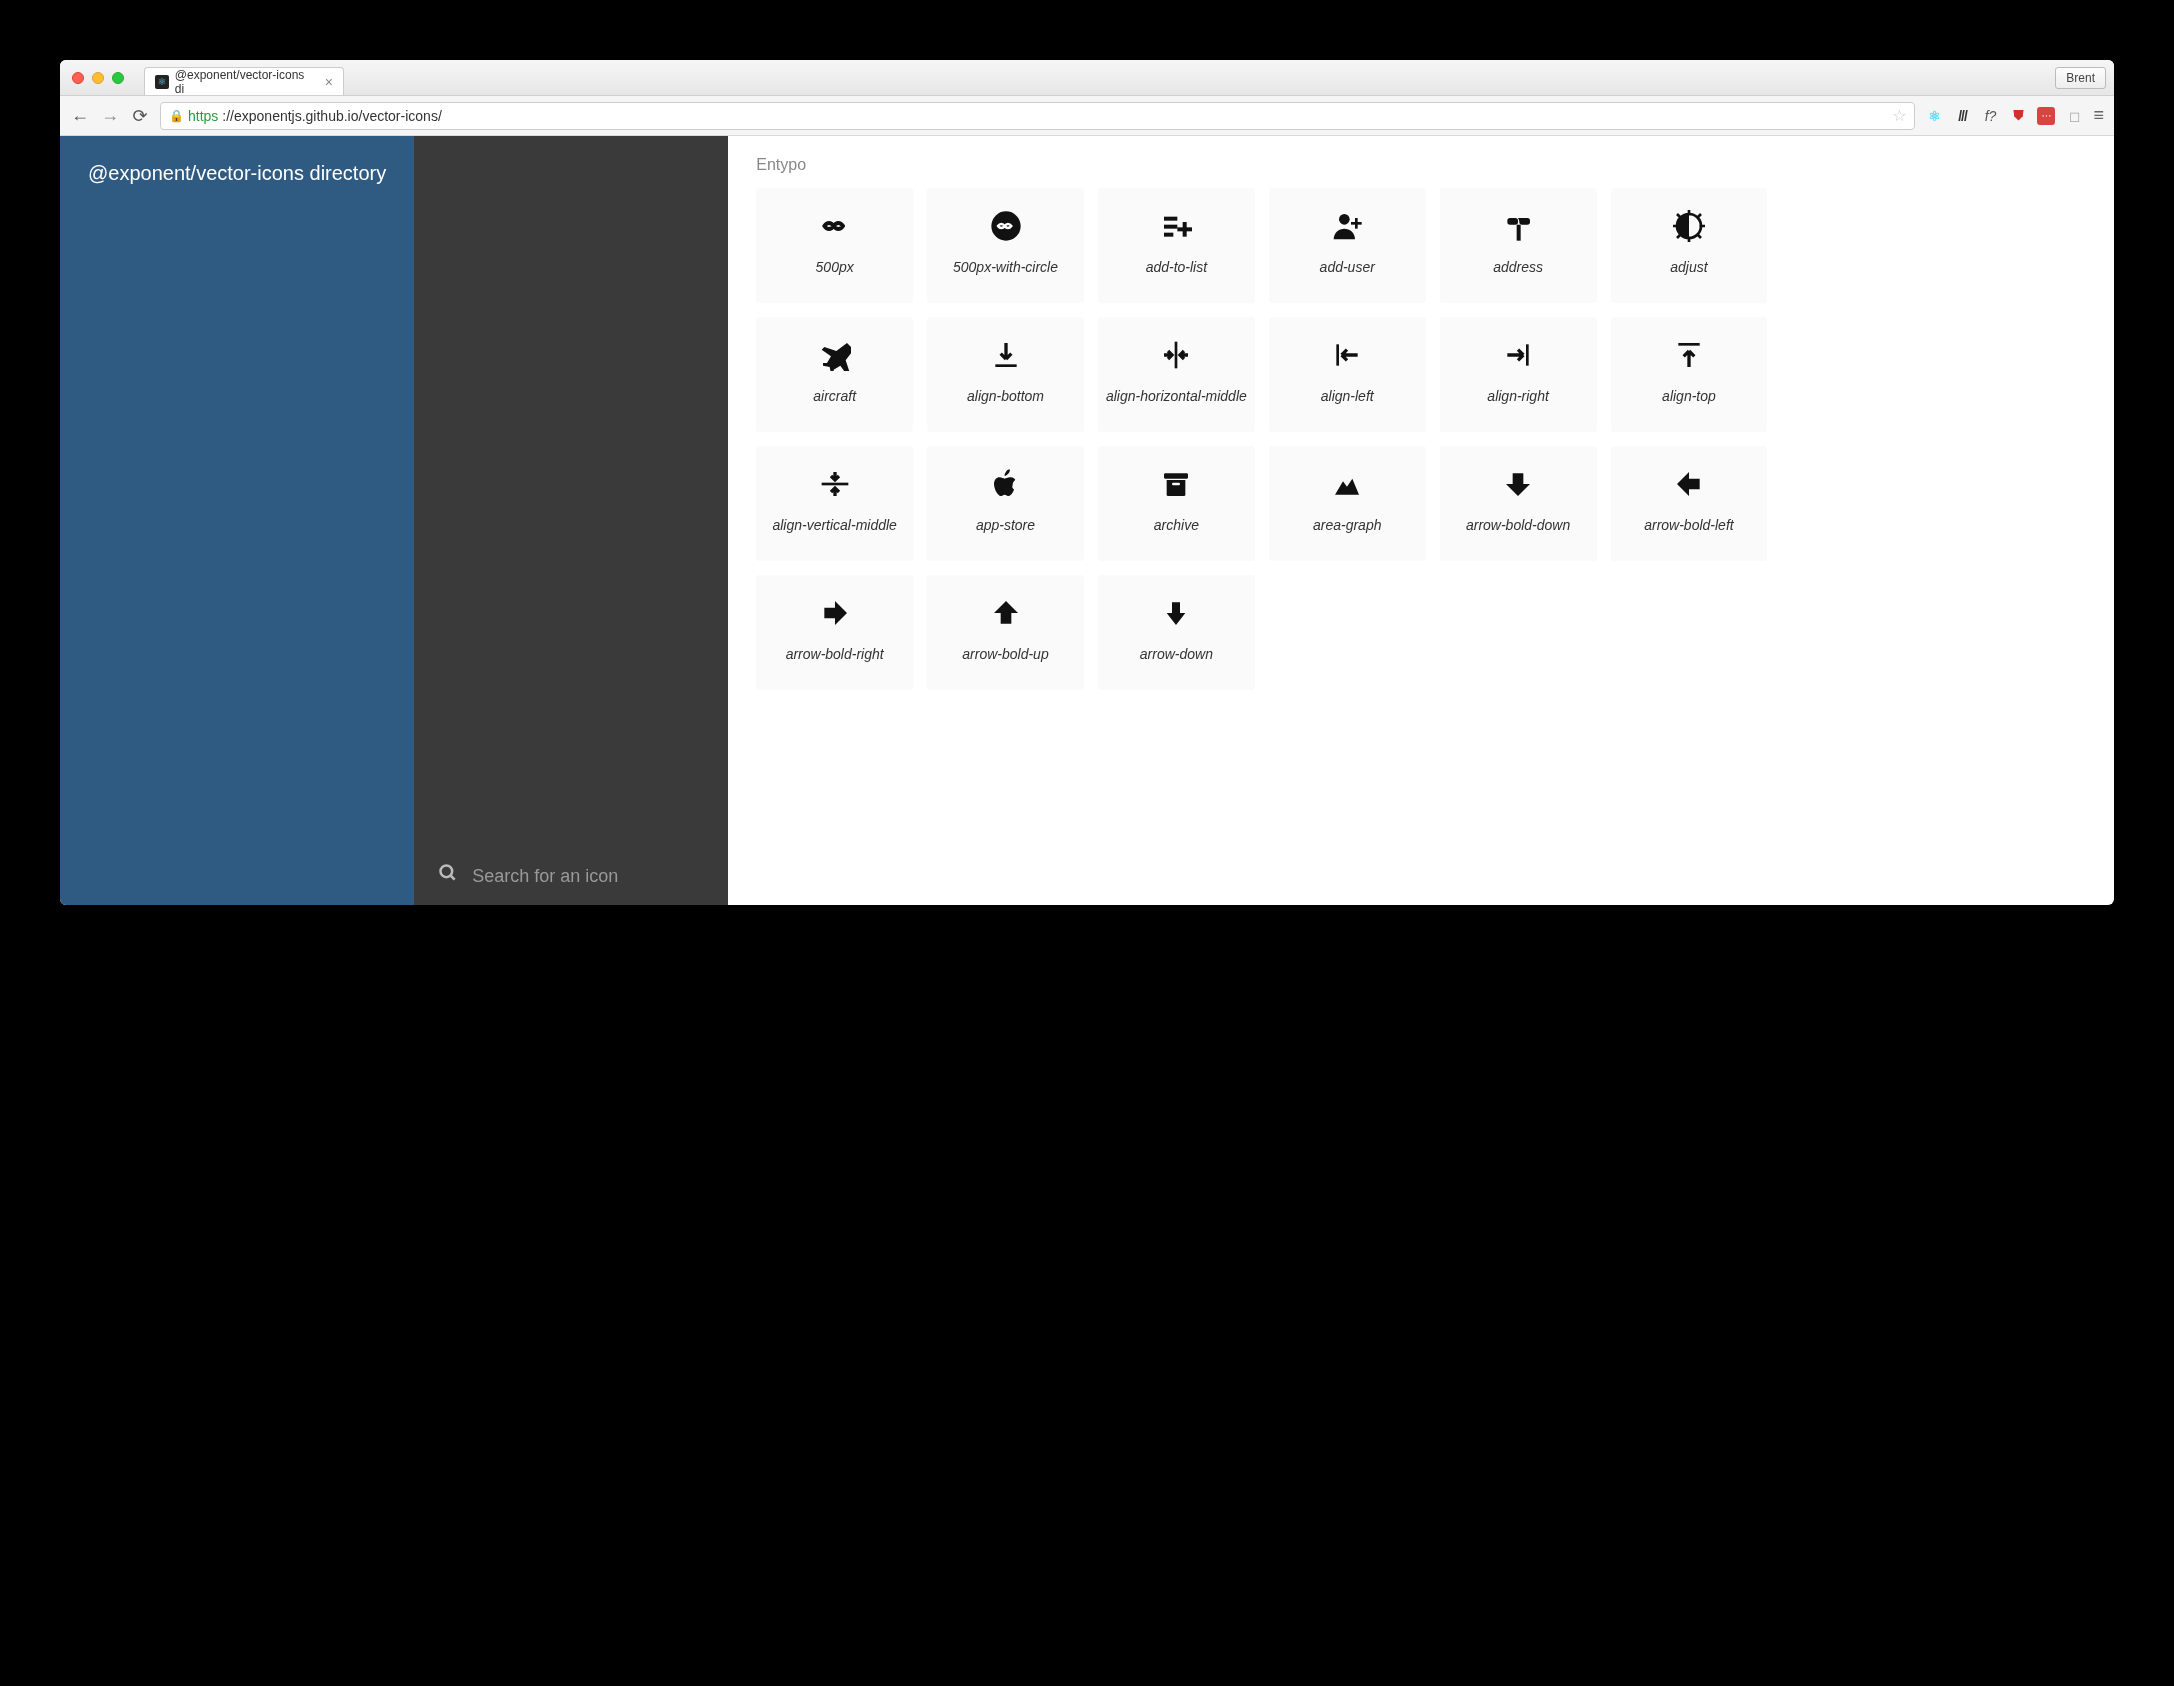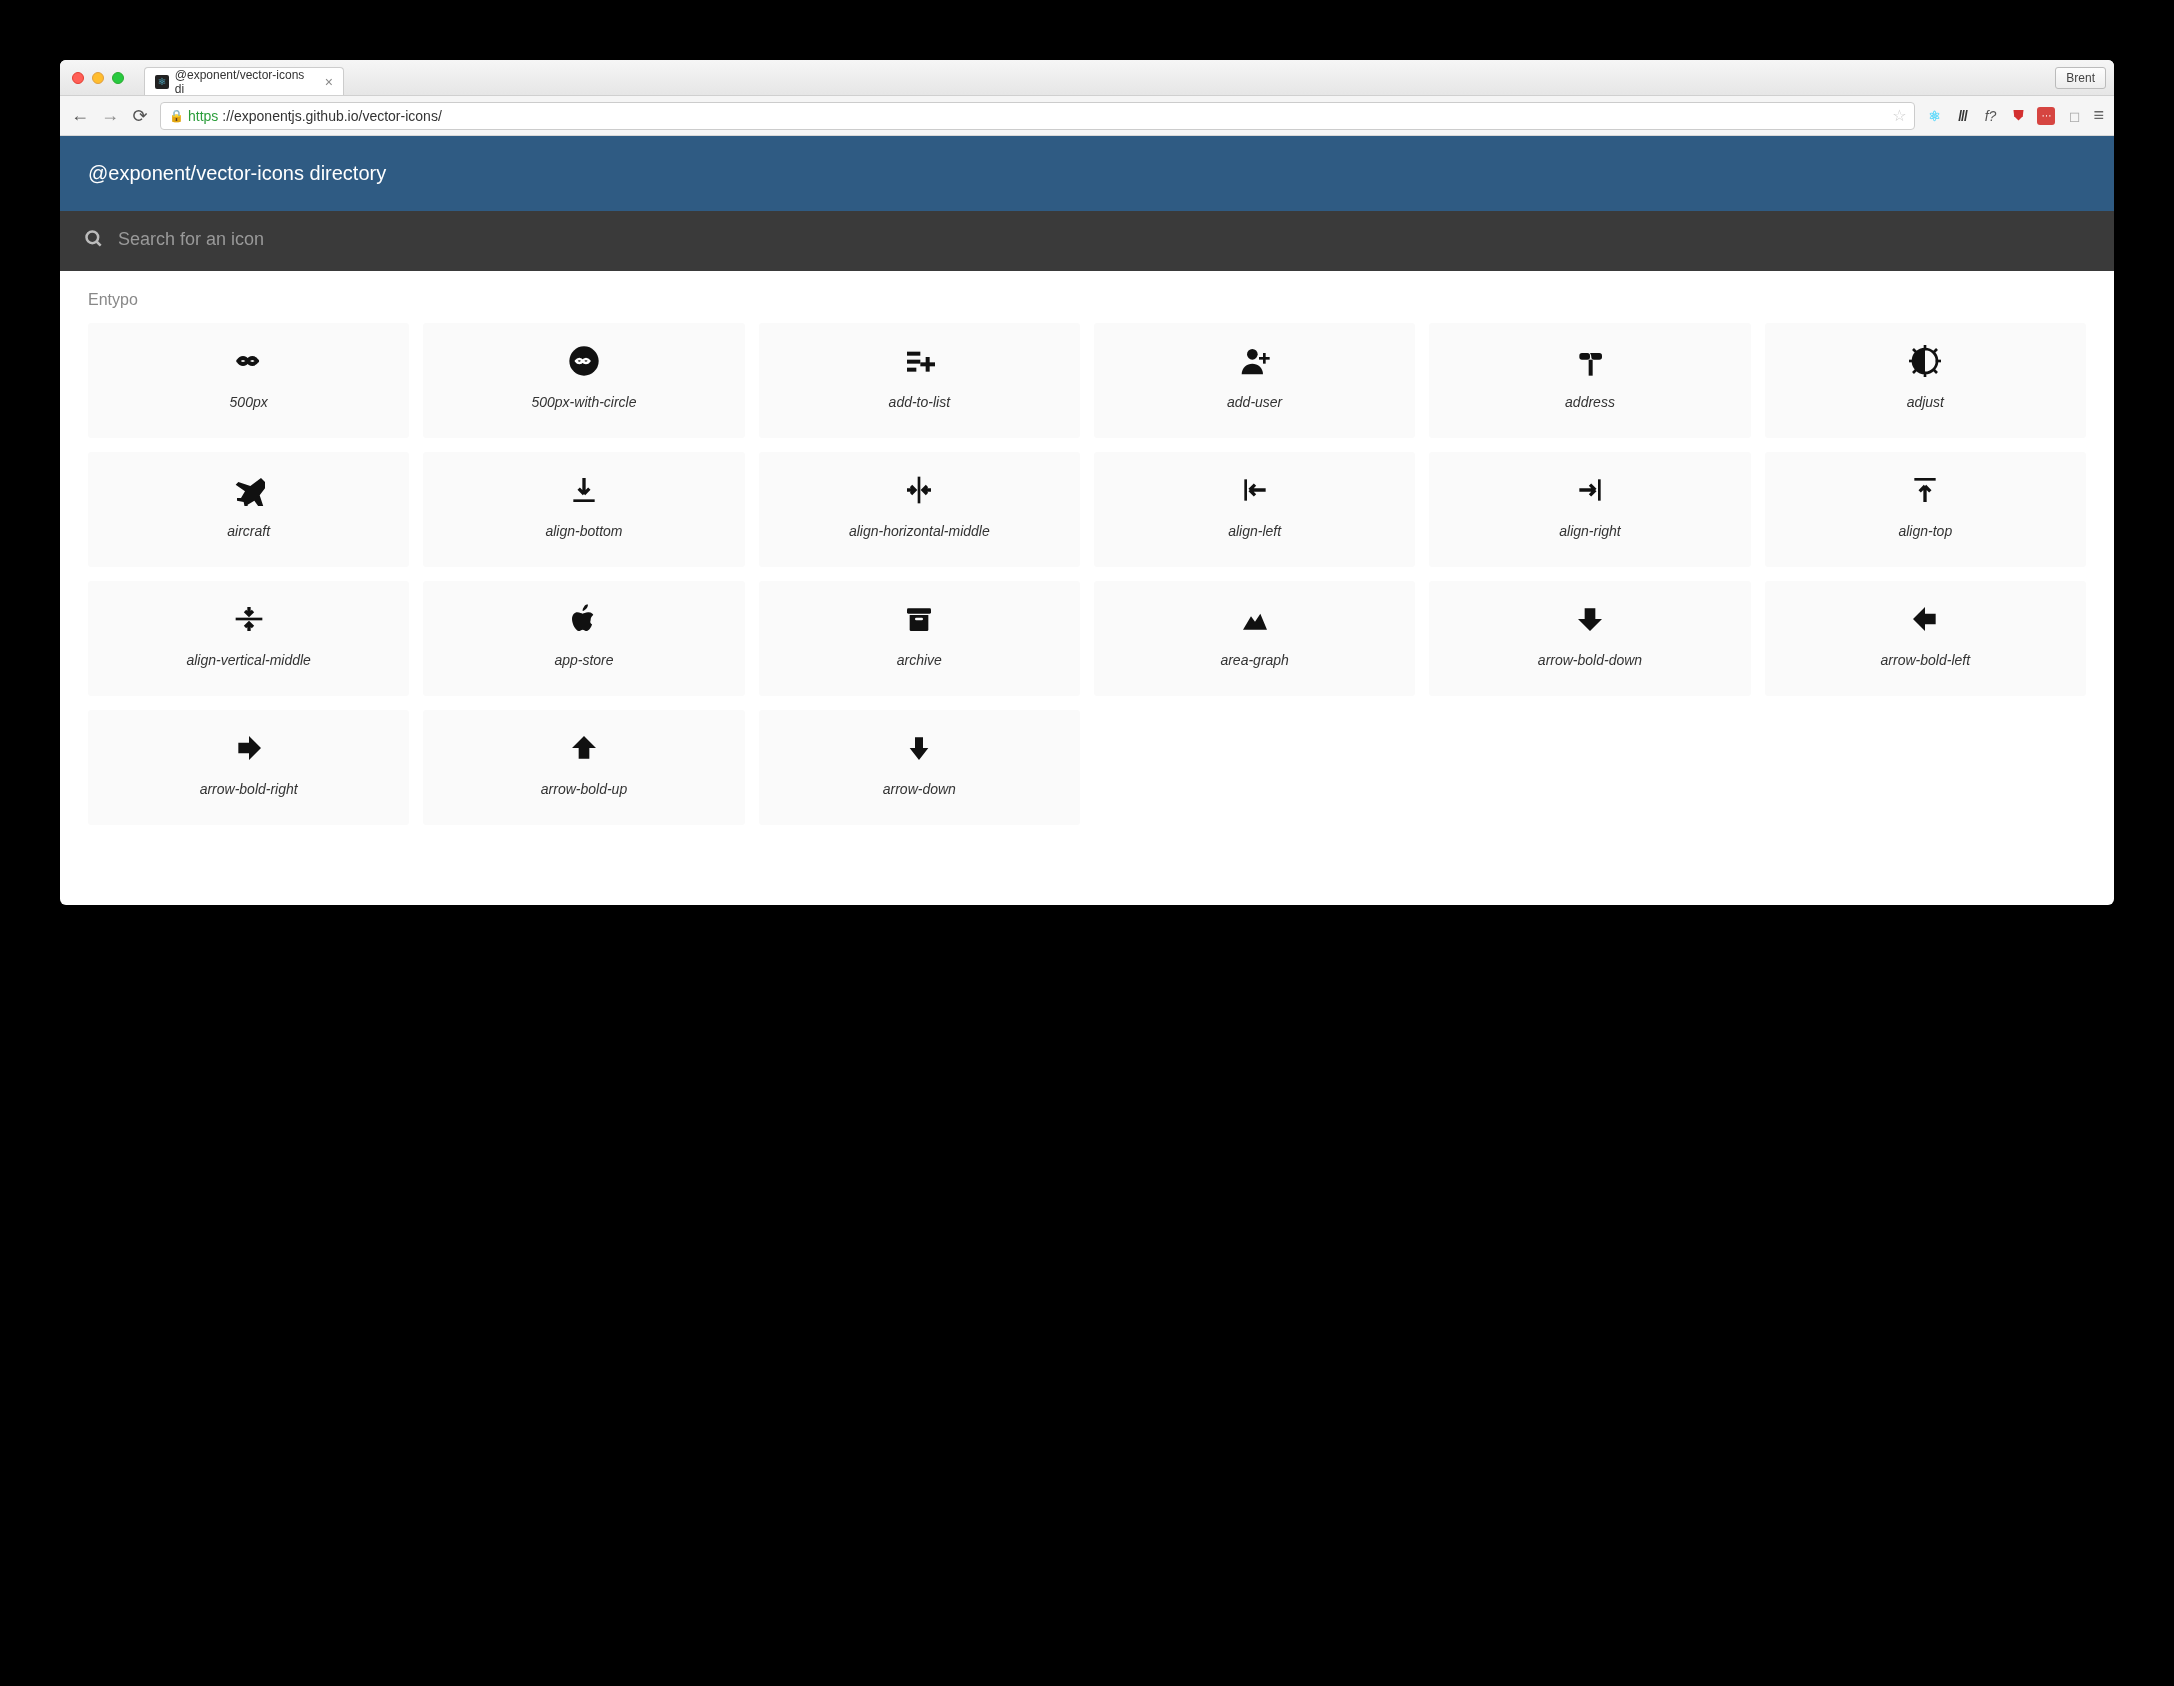--- a/index.html
+++ b/index.html
@@ -101,33 +101,33 @@
     .ext { width: 18px; height: 18px; display:inline-flex; align-items:center; justify-content:center; font-size:14px; }
     .ext.react { color:#61dafb; font-weight:bold; }
     .ext.slash { color:#333; font-weight:bold; letter-spacing:-1px; }
     .ext.fq { color:#555; font-style:italic; }
     .ext.shield { color:#d32f2f; }
     .ext.dots { background:#d64541; color:#fff; border-radius:3px; font-size:10px; }
     .ext.gray { color:#aaa; }
     .hamburger { color:#666; font-size:18px; }
 
     
-    .page { flex:1; overflow:auto; display:flex; flex-direction:column; }
+    .page { flex:1; overflow:auto; display:flex; }
     .header {
       background: #2f5b83;
       color: #fff;
       padding: 26px 28px;
       font-size: 20px;
       font-weight: 400;
     }
     .searchbar {
       background: #3a3a3a;
       padding: 18px 24px;
       display: flex;
-      align-items: flex-start;
+      align-items: flex-end;
       gap: 14px;
     }
     .search-icon { color: #bbb; }
     .search-input {
       flex: 1;
       background: transparent;
       border: none;
       outline: none;
       color: #ccc;
       font-size: 18px;

